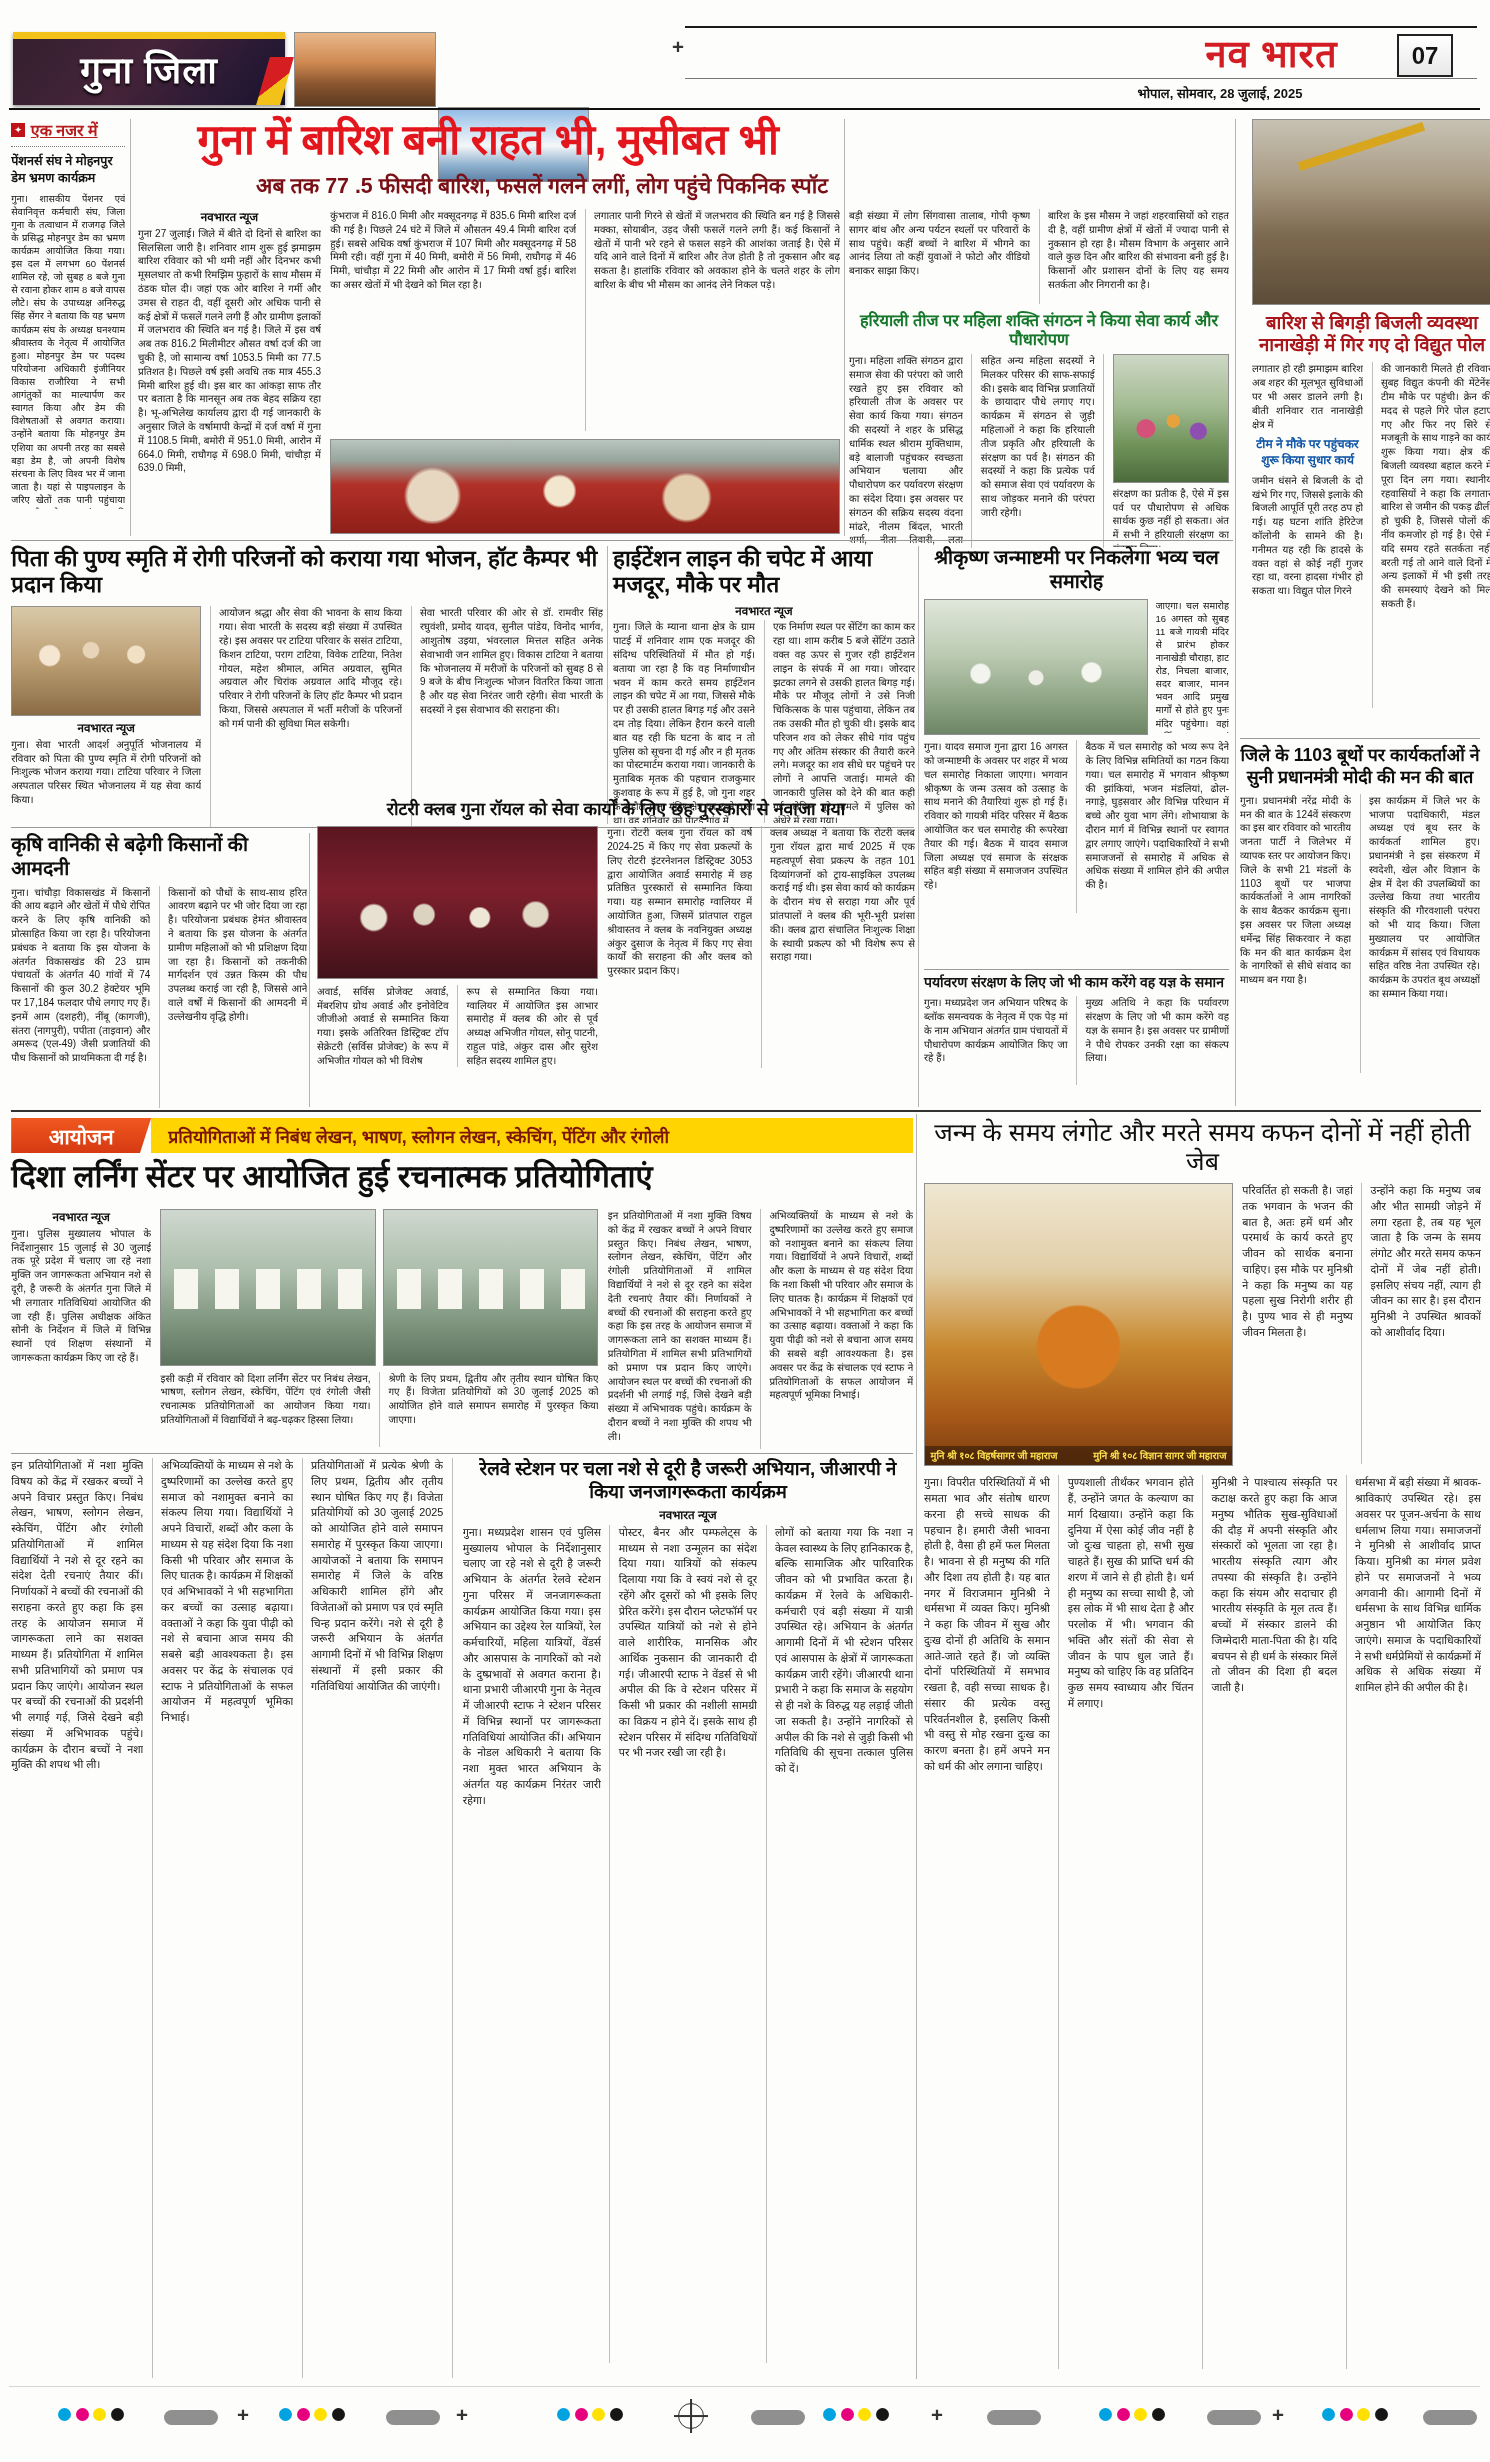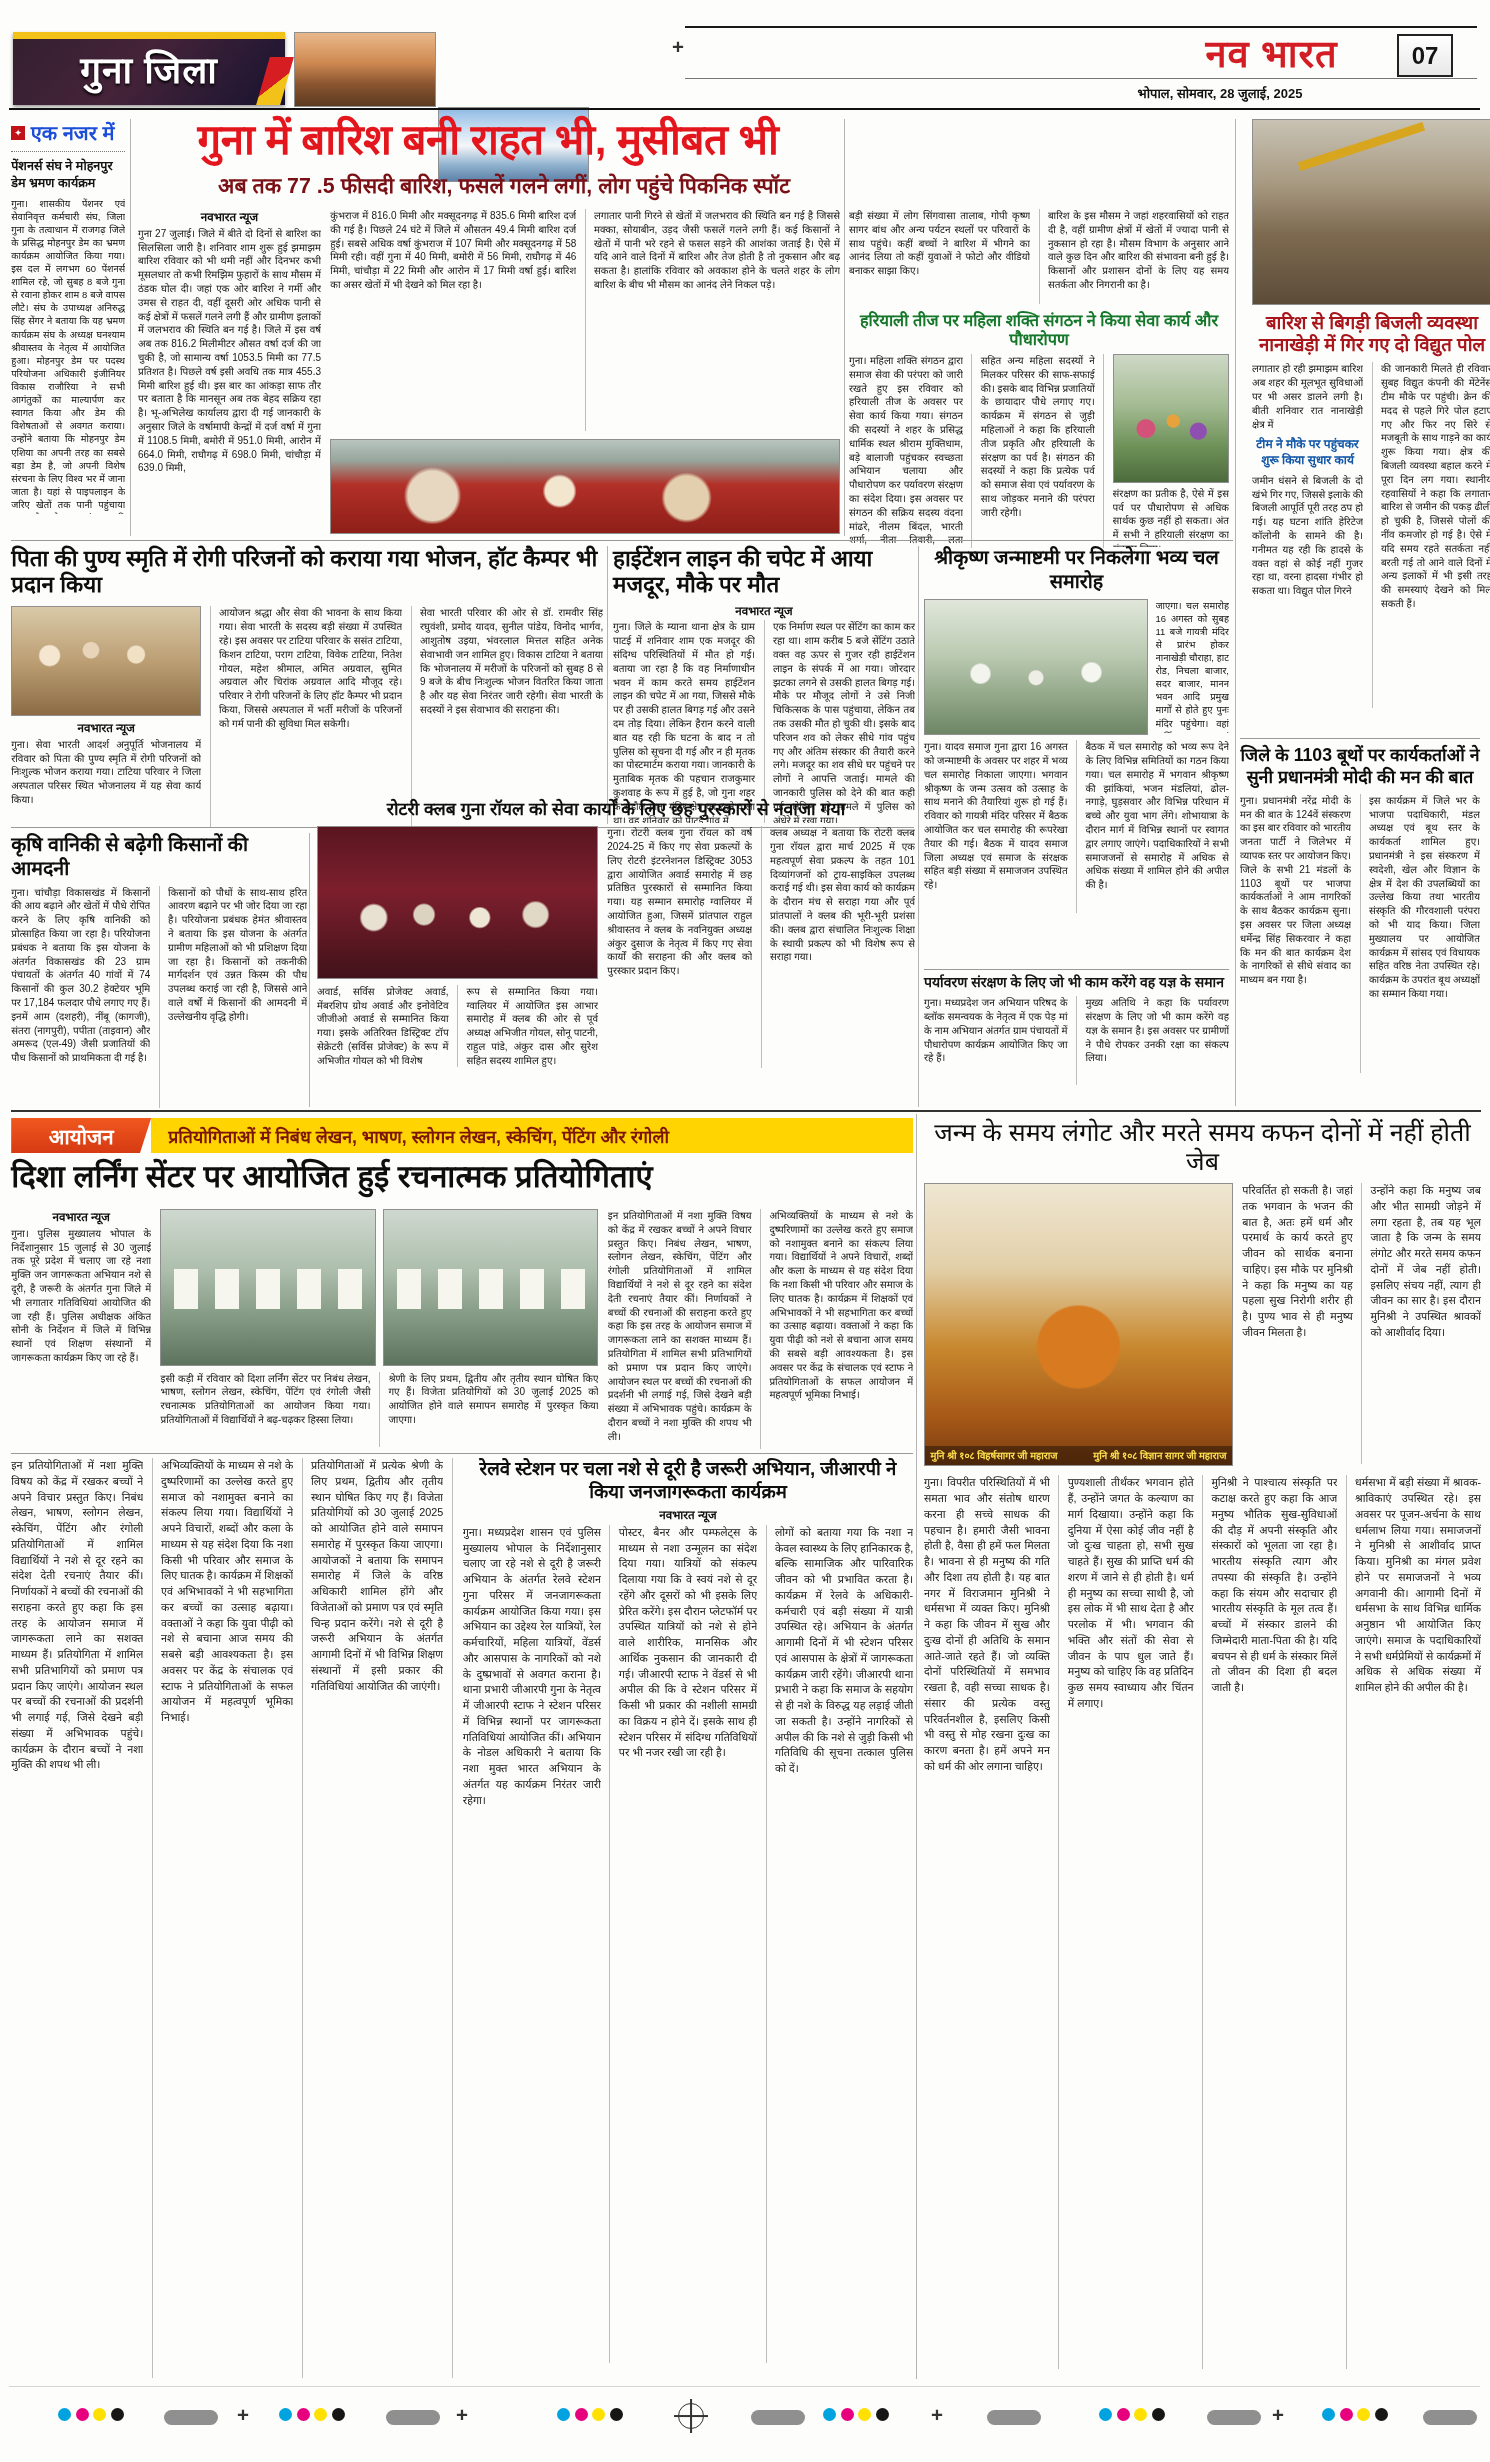--- a/index.html
+++ b/index.html
@@ -33,21 +33,21 @@
     background:linear-gradient(135deg,#d61e22 55%,#f2c218 56%);transform:skewX(-16deg);}
   .masthead-title{color:#ffffff;font-size:37px;font-weight:bold;letter-spacing:0.9px;text-shadow:0 1.9px 2.8px #000;}
   .logo-nav{color:#d31d24;font-size:38px;font-weight:bold;letter-spacing:0.9px;text-align:center;line-height:1;}
   .pagenum{position:absolute;left:1397px;top:34px;width:52px;height:39px;border:2.8px double #222;
     display:flex;align-items:center;justify-content:center;font-size:24px;font-weight:bold;
     background:linear-gradient(180deg,#fff,#e8e8e8);}
   .dateline{font-size:13px;font-weight:600;color:#111;text-align:center;}
   
   .glance-head{display:flex;align-items:center;gap:5.6px;border-bottom:1.9px dotted #777;padding-bottom:4.7px;}
   .glance-icon{width:14px;height:14px;background:#c01218;color:#fff;font-size:9.3px;line-height:14px;text-align:center;flex:0 0 14px;}
-  .glance-title{color:#1d4ed8;font-weight:bold;font-size:20px;}
+  .glance-title{color:#b91c1c;font-weight:bold;font-size:16px;text-decoration:underline;}
   .glance-headline{font-weight:bold;font-size:12.6px;line-height:1.3;margin:6.5px 0 5.6px 0;}
   
   .callout{color:#1156a8;font-weight:bold;font-size:12px;line-height:1.3;text-align:center;margin:5.6px 0;}
   .capt{font-weight:bold;font-size:11.2px;text-align:center;line-height:1.25;margin-top:4.7px;}
   
   .aayojan{display:flex;height:35px;}
   .aayojan-tag{flex:0 0 140px;background:linear-gradient(180deg,#f0581f,#d63a12);color:#fff;font-weight:bold;
     font-size:20.5px;display:flex;align-items:center;justify-content:center;
     clip-path:polygon(0 0,100% 0,92% 100%,0 100%);}
   .aayojan-strip{flex:1;background:#ffd400;color:#7c1408;font-weight:bold;font-size:17.7px;
@@ -134,21 +134,21 @@
     <div class="glance-head">
       <span class="glance-icon">✦</span>
       <span class="glance-title">एक नजर में</span>
     </div>
     <div class="glance-headline">पेंशनर्स संघ ने मोहनपुर डेम भ्रमण कार्यक्रम</div>
     <div class="bt" style="height:317px;font-size:9.5px;">गुना। शासकीय पेंशनर एवं सेवानिवृत्त कर्मचारी संघ, जिला गुना के तत्वाधान में राजगढ़ जिले के प्रसिद्ध मोहनपुर डेम का भ्रमण कार्यक्रम आयोजित किया गया। इस दल में लगभग 60 पेंशनर्स शामिल रहे, जो सुबह 8 बजे गुना से रवाना होकर शाम 8 बजे वापस लौटे। संघ के उपाध्यक्ष अनिरुद्ध सिंह सेंगर ने बताया कि यह भ्रमण कार्यक्रम संघ के अध्यक्ष घनश्याम श्रीवास्तव के नेतृत्व में आयोजित हुआ। मोहनपुर डेम पर पदस्थ परियोजना अधिकारी इंजीनियर विकास राजौरिया ने सभी आगंतुकों का माल्यार्पण कर स्वागत किया और डेम की विशेषताओं से अवगत कराया। उन्होंने बताया कि मोहनपुर डेम एशिया का अपनी तरह का सबसे बड़ा डेम है, जो अपनी विशेष संरचना के लिए विश्व भर में जाना जाता है। यहां से पाइपलाइन के जरिए खेतों तक पानी पहुंचाया जाता है, जो जल संरक्षण की अत्याधुनिक तकनीक है।</div>
   </div>
   <div class="vrule" style="left:130px;top:119px;height:417px;"></div>
 
   <div class="abs h-lead" style="left:138px;top:119px;width:700px;">गुना में बारिश बनी राहत भी, मुसीबत भी</div>
-  <div class="abs h-sub" style="left:154px;top:175px;width:700px;">अब तक 77 .5 फीसदी बारिश, फसलें गलने लगीं, लोग पहुंचे पिकनिक स्पॉट</div>
+  <div class="abs h-sub" style="left:128px;top:175px;width:700px;text-align:right;">अब तक 77 .5 फीसदी बारिश, फसलें गलने लगीं, लोग पहुंचे पिकनिक स्पॉट</div>
 
   <div class="abs" style="left:138px;top:209px;width:702px;height:328px;display:flex;">
     <div style="flex:0 0 183px;">
       <div class="byline">नवभारत न्यूज</div>
       <div class="bt" style="height:307px;">गुना 27 जुलाई। जिले में बीते दो दिनों से बारिश का सिलसिला जारी है। शनिवार शाम शुरू हुई झमाझम बारिश रविवार को भी थमी नहीं और दिनभर कभी मूसलधार तो कभी रिमझिम फुहारों के साथ मौसम में ठंडक घोल दी। जहां एक ओर बारिश ने गर्मी और उमस से राहत दी, वहीं दूसरी ओर अधिक पानी से कई क्षेत्रों में फसलें गलने लगी हैं और ग्रामीण इलाकों में जलभराव की स्थिति बन गई है। जिले में इस वर्ष अब तक 816.2 मिलीमीटर औसत वर्षा दर्ज की जा चुकी है, जो सामान्य वर्षा 1053.5 मिमी का 77.5 प्रतिशत है। पिछले वर्ष इसी अवधि तक मात्र 455.3 मिमी बारिश हुई थी। इस बार का आंकड़ा साफ तौर पर बताता है कि मानसून अब तक बेहद सक्रिय रहा है। भू-अभिलेख कार्यालय द्वारा दी गई जानकारी के अनुसार जिले के वर्षामापी केन्द्रों में दर्ज वर्षा में गुना में 1108.5 मिमी, बमोरी में 951.0 मिमी, आरोन में 664.0 मिमी, राघौगढ़ में 698.0 मिमी, चांचौड़ा में 639.0 मिमी,</div>
     </div>
     <div style="flex:1;margin-left:9.3px;">
       <div class="row" style="height:222px;">
         <div class="bt" style="flex:1;">कुंभराज में 816.0 मिमी और मक्सूदनगढ़ में 835.6 मिमी बारिश दर्ज की गई है। पिछले 24 घंटे में जिले में औसतन 49.4 मिमी बारिश दर्ज हुई। सबसे अधिक वर्षा कुंभराज में 107 मिमी और मक्सूदनगढ़ में 58 मिमी रही। वहीं गुना में 40 मिमी, बमोरी में 56 मिमी, राघौगढ़ में 46 मिमी, चांचौड़ा में 22 मिमी और आरोन में 17 मिमी वर्षा हुई। बारिश का असर खेतों में भी देखने को मिल रहा है।</div>
         <div class="bt" style="flex:1;">लगातार पानी गिरने से खेतों में जलभराव की स्थिति बन गई है जिससे मक्का, सोयाबीन, उड़द जैसी फसलें गलने लगी हैं। कई किसानों ने खेतों में पानी भरे रहने से फसल सड़ने की आशंका जताई है। ऐसे में यदि आने वाले दिनों में बारिश और तेज होती है तो नुकसान और बढ़ सकता है। हालांकि रविवार को अवकाश होने के चलते शहर के लोग बारिश के बीच भी मौसम का आनंद लेने निकल पड़े।</div>

